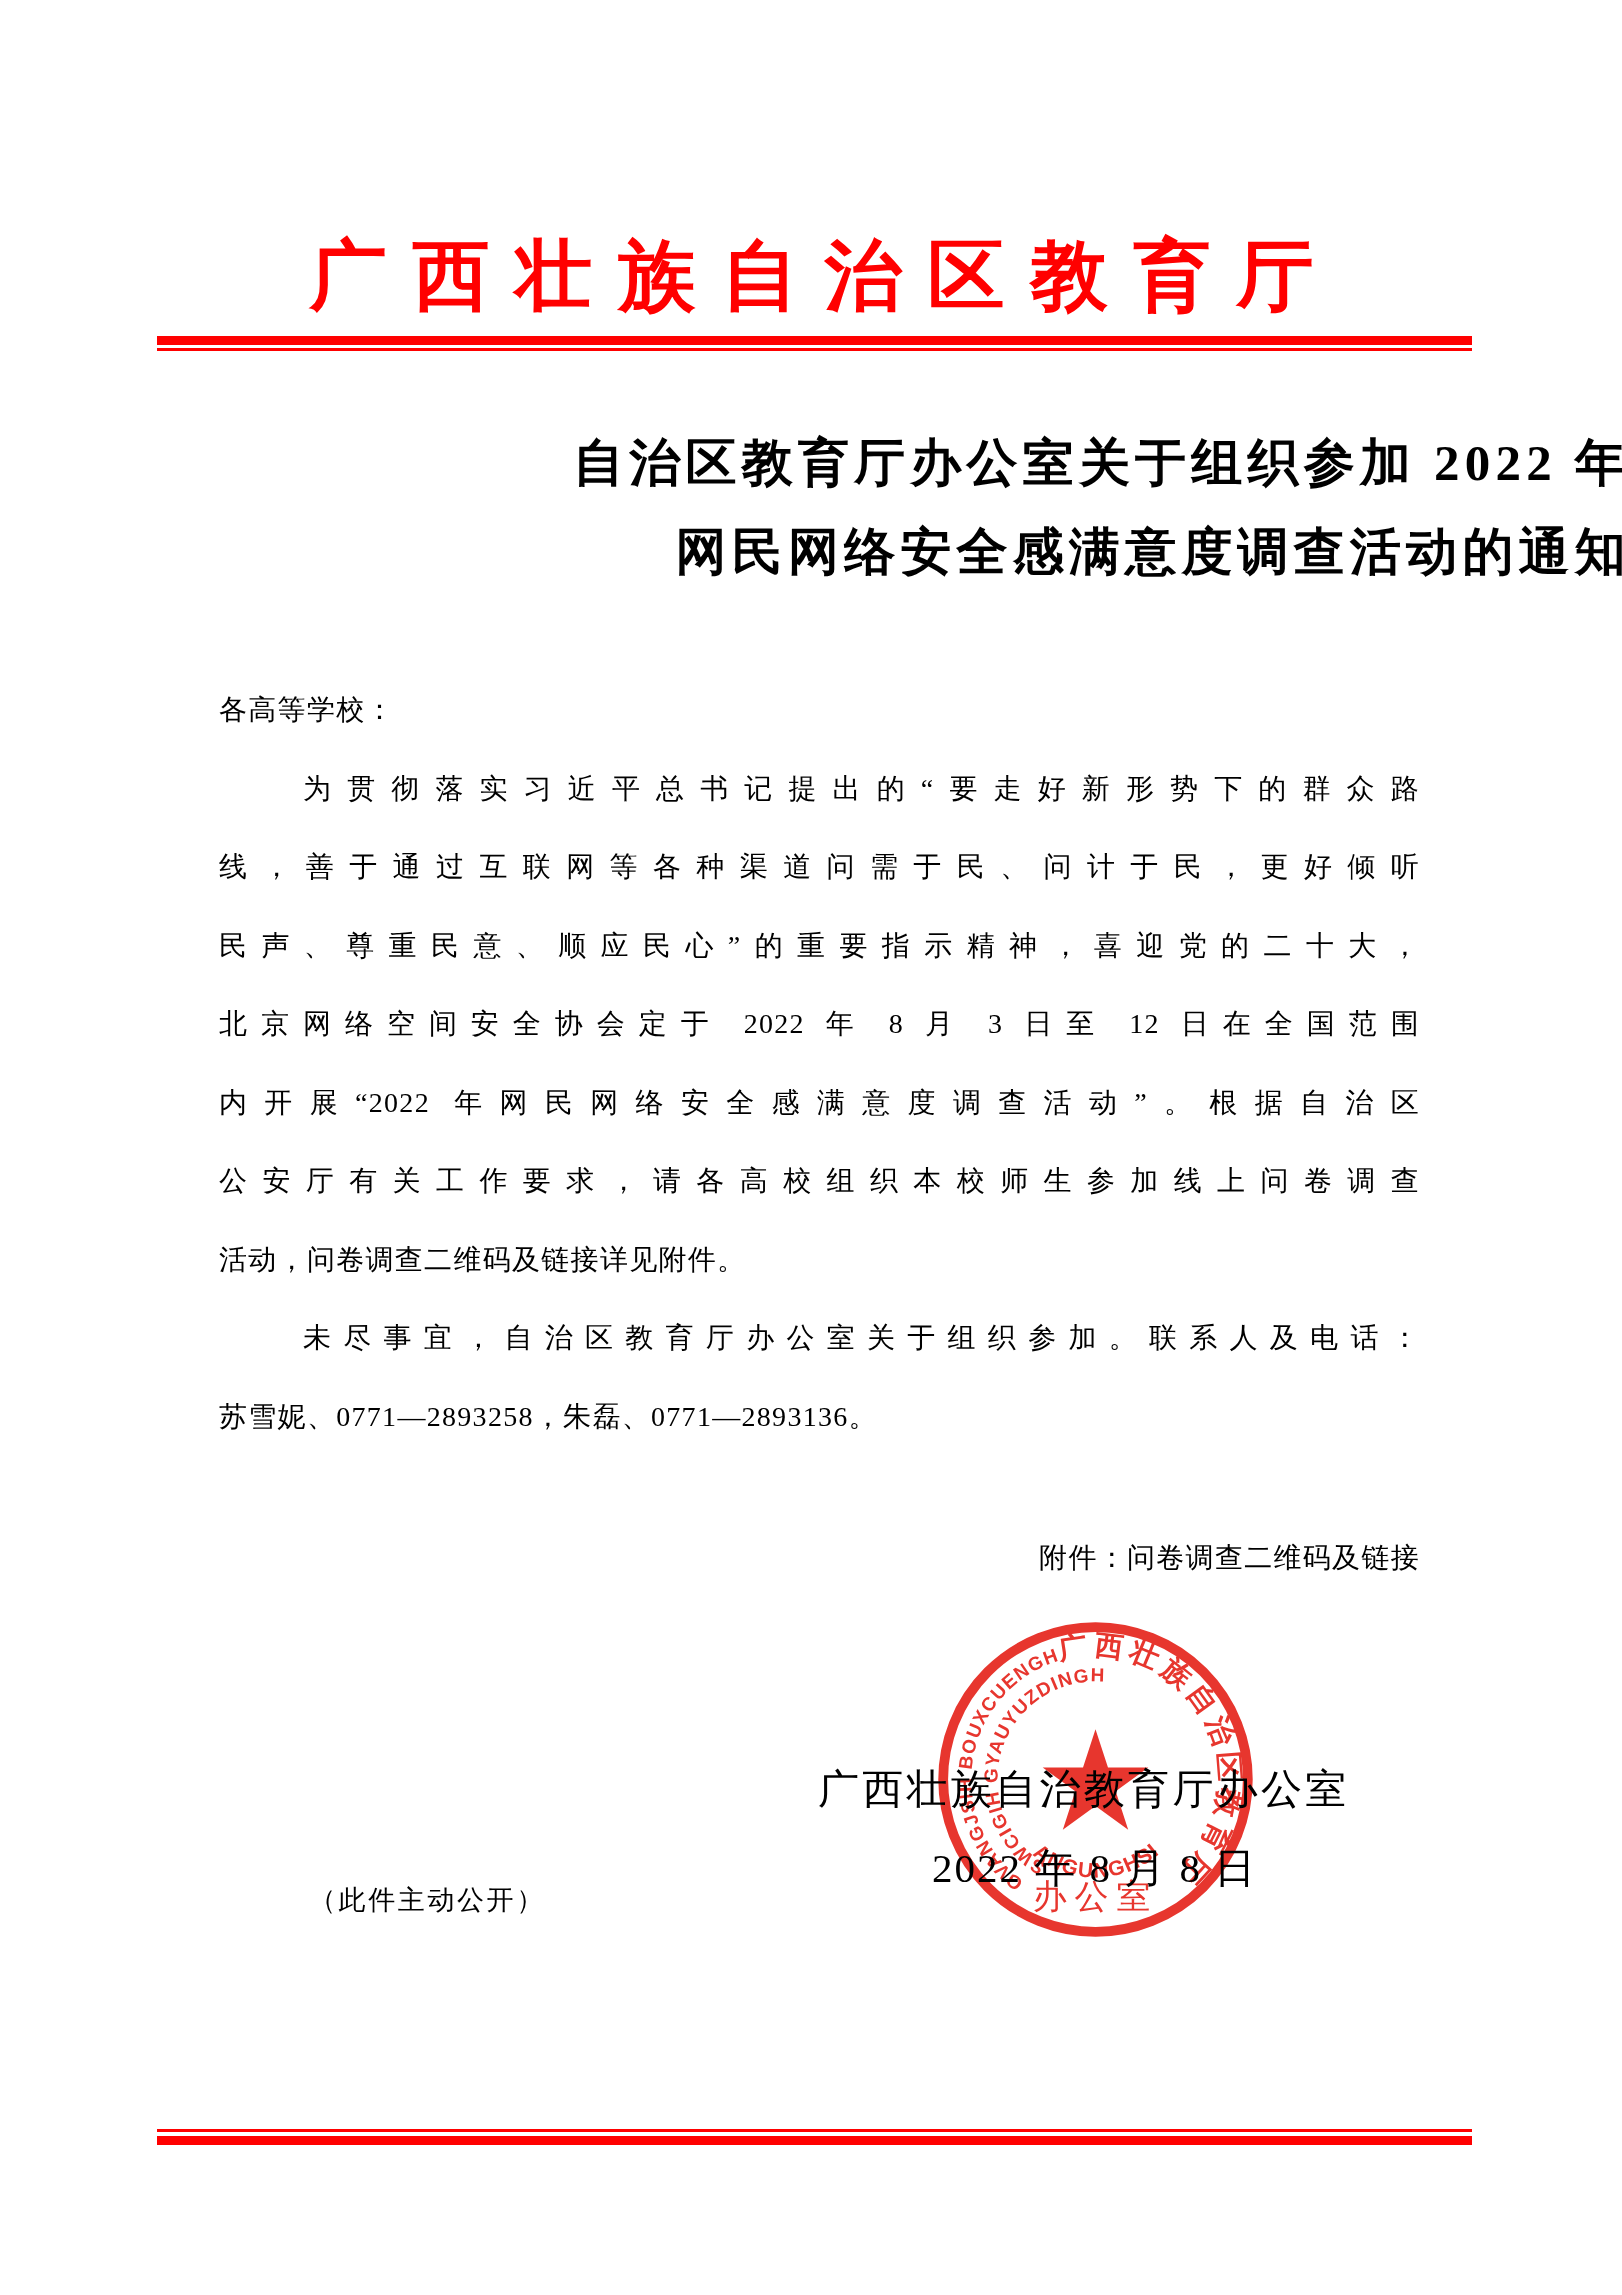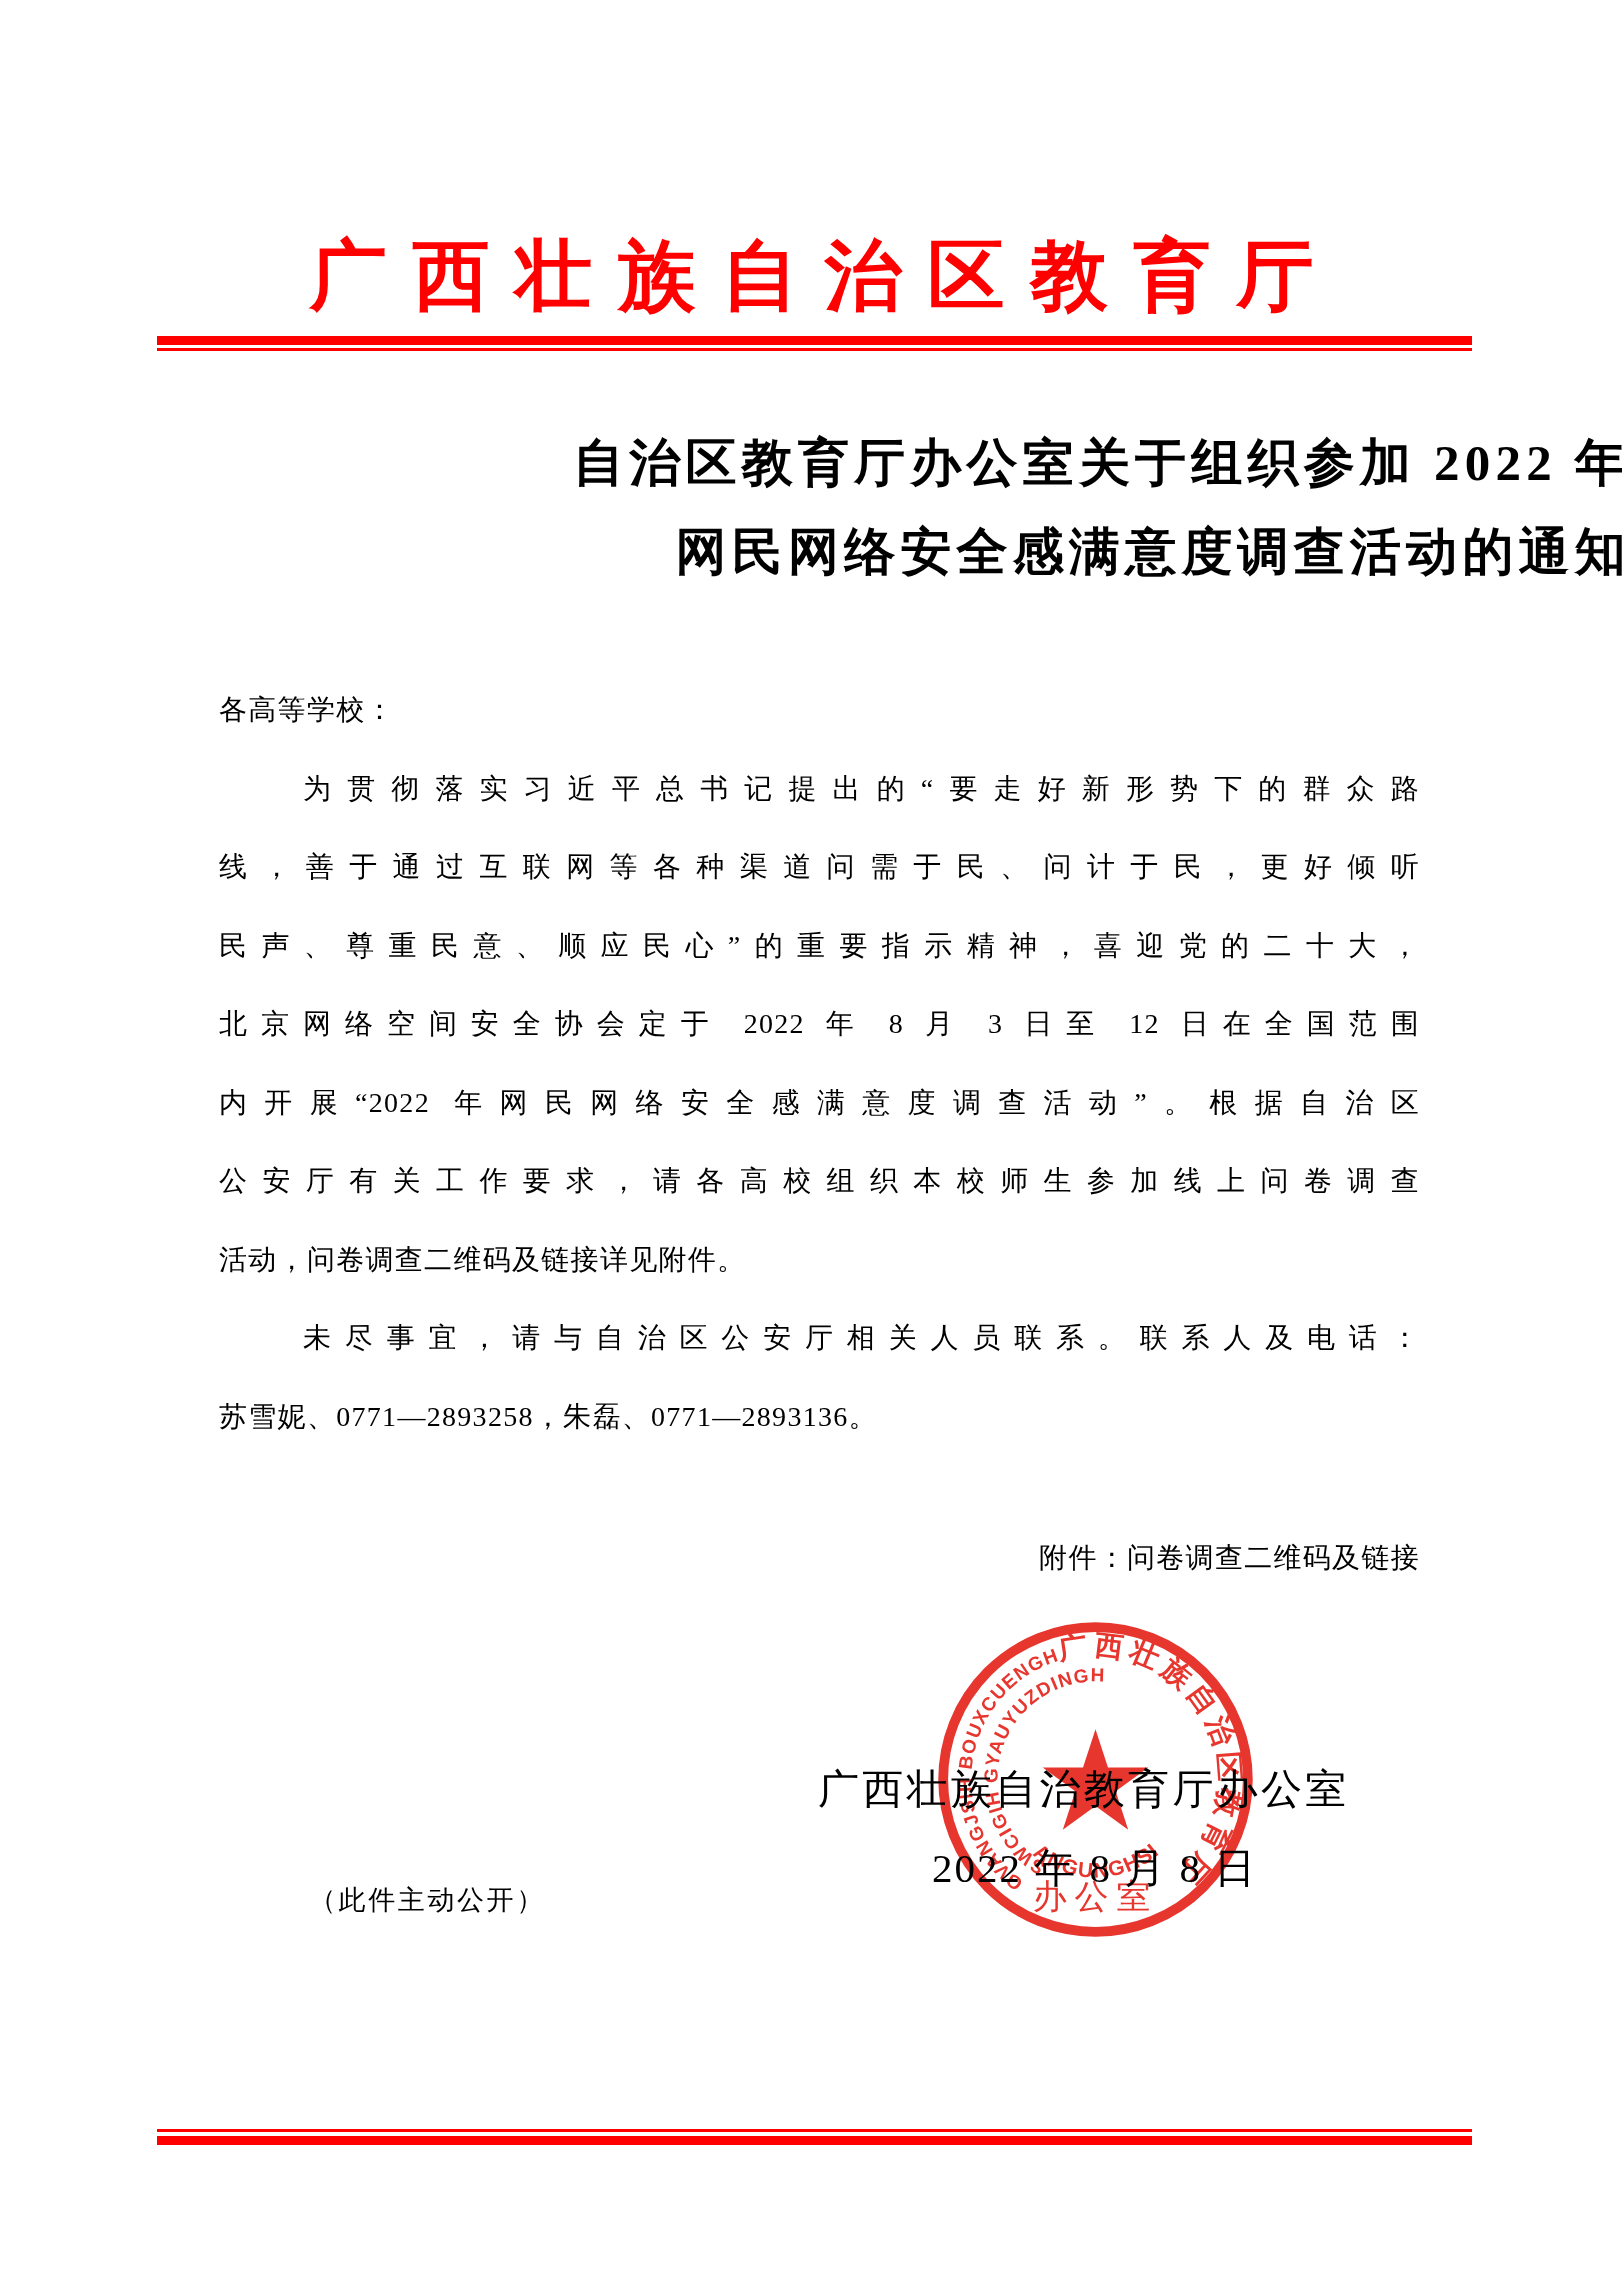--- a/index.html
+++ b/index.html
@@ -68,21 +68,21 @@
   <div class="doc-title title-2">网民网络安全感满意度调查活动的通知</div>
 
   <div class="bline" style="top:670px">各高等学校：</div>
   <div class="bline fill ind" style="top:749px">为贯彻落实习近平总书记提出的“要走好新形势下的群众路</div>
   <div class="bline fill" style="top:906px">民声、尊重民意、顺应民心”的重要指示精神，喜迎党的二十大，</div>
   <div class="bline fill" style="top:827px">线，善于通过互联网等各种渠道问需于民、问计于民，更好倾听</div>
   <div class="bline fill" style="top:984px">北京网络空间安全协会定于 2022 年 8 月 3 日至 12 日在全国范围</div>
   <div class="bline fill" style="top:1063px">内开展“2022 年网民网络安全感满意度调查活动”。根据自治区</div>
   <div class="bline" style="top:1220px">活动，问卷调查二维码及链接详见附件。</div>
   <div class="bline fill" style="top:1141px">公安厅有关工作要求，请各高校组织本校师生参加线上问卷调查</div>
-  <div class="bline fill ind" style="top:1298px">未尽事宜，请与自治区公安厅相关人员联系。联系人及电话：</div>
+  <div class="bline fill ind" style="top:1298px">未尽事宜，自治区教育厅办公室关于组织参加。联系人及电话：</div>
   <div class="bline" style="top:1377px">苏雪妮、0771—2893258，朱磊、0771—2893136。</div>
   <div class="bline ind" style="top:1518px">附件：问卷调查二维码及链接</div>
 
   <div class="signer">广西壮族自治教育厅办公室</div>
   <div class="date-line">2022 年 8 月 8 日</div>
   <div class="note">（此件主动公开）</div>
 
   <svg class="stamp" viewBox="-270 -270 540 540" aria-hidden="true">
     <defs>
       <path id="arcOuter" d="M -109 155.6 A 190 190 0 1 1 109 155.6"></path>

